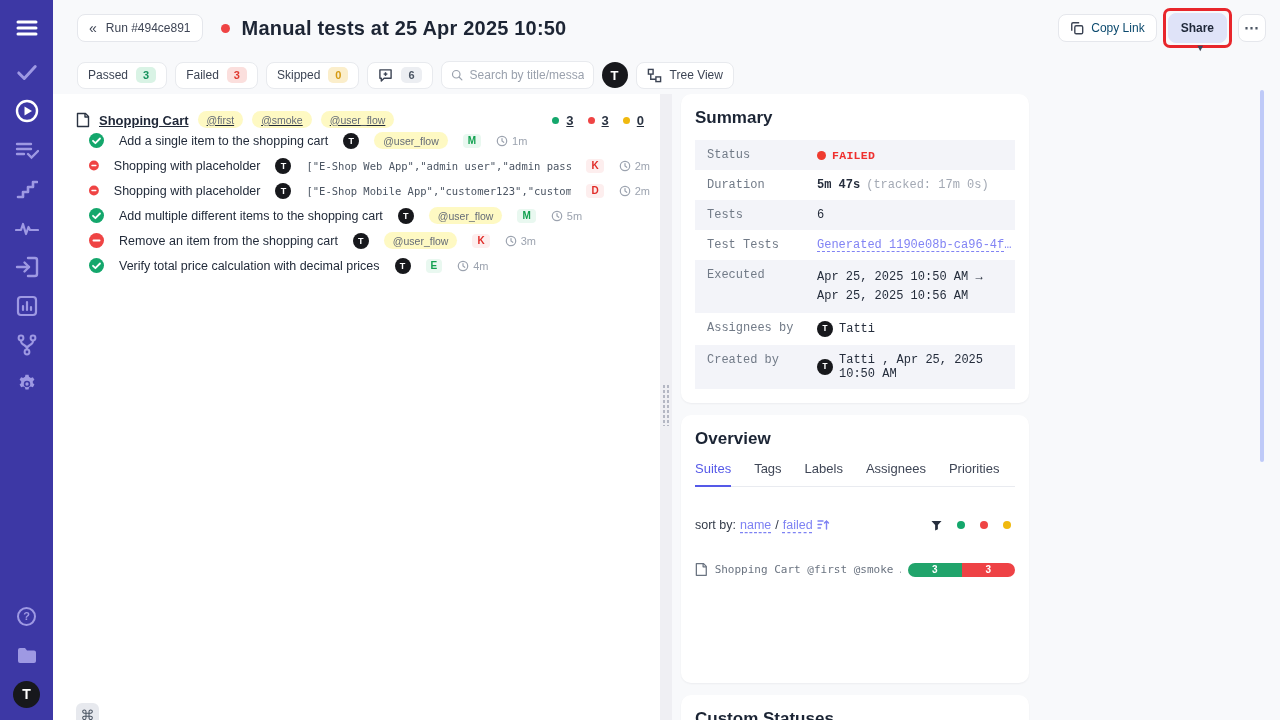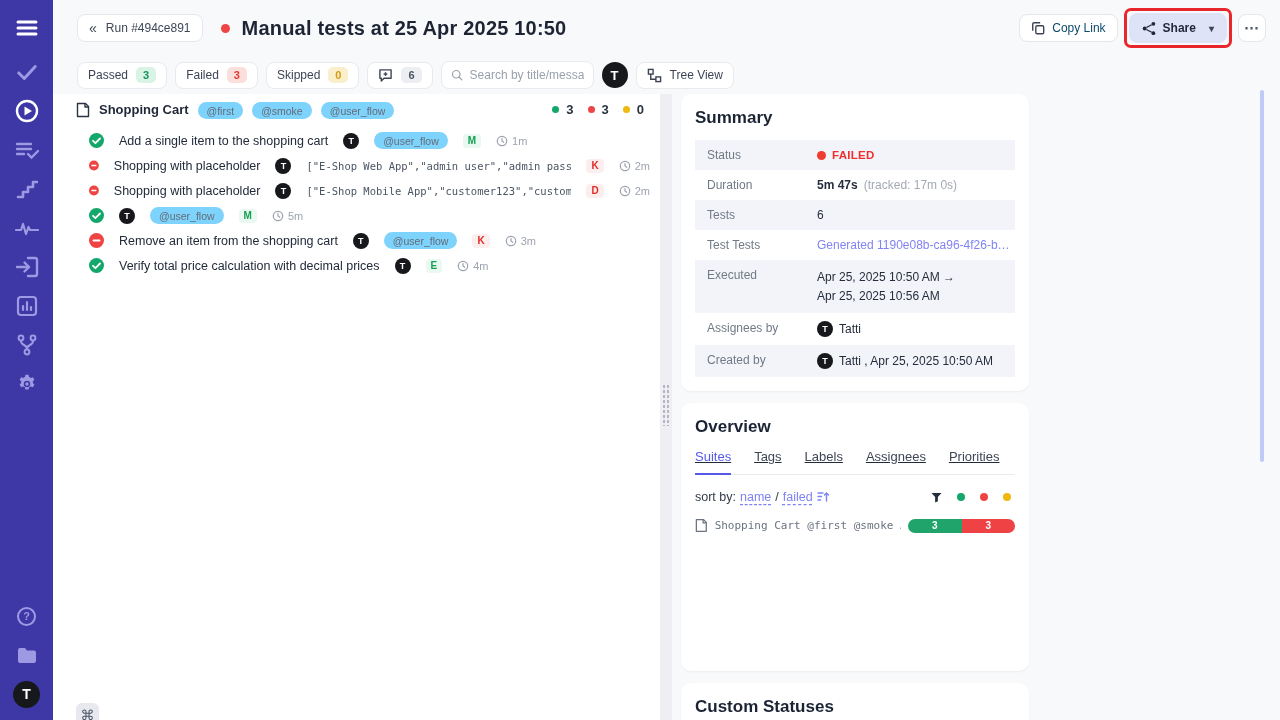--- a/index.html
+++ b/index.html
@@ -28,21 +28,21 @@
   .header { height:56px; display:flex; align-items:center; padding:0 14px 0 24px; gap:12px; }
   .btn { background:#fff; border:1px solid #e5e7ec; border-radius:8px; display:flex; align-items:center;
     gap:7px; font-size:12px; color:#0c4a6e; cursor:pointer; height:28px; padding:0 11px; }
   .back-btn { font-size:12px; color:#3f4656; }
   .back-chevrons { font-size:14px; color:#3f4656; margin-right:2px; }
   .run-dot { width:9px; height:9px; border-radius:50%; background:#ef4444; margin-left:6px; }
   .page-title { font-size:20px; font-weight:bold; color:#1d2534; letter-spacing:.2px; }
   .header-right { margin-left:auto; display:flex; align-items:center; gap:6px; }
   .annotation { border:3px solid #e8262b; border-radius:7px; padding:2px; }
   .share-btn { background:#dfe3f8; border:1px solid #dfe3f8; color:#1f2839; font-weight:bold;
-    height:30px; padding:0 12px; }
+    height:30px; padding:0 12px;flex-direction:column; }
   .caret { font-size:10px; color:#3c475c; margin-left:6px; }
   .more-btn { width:28px; height:28px; justify-content:center; padding:0; font-size:15px; font-weight:bold;
     color:#4b5563; letter-spacing:1px; }
 
   
   .toolbar { height:38px; display:flex; align-items:center; padding:0 14px 0 24px; gap:8px; }
   .chip { background:#fff; border:1px solid #e8eaee; border-radius:8px; height:27px; display:flex;
     align-items:center; gap:8px; padding:0 10px; font-size:12px; color:#3c4454; cursor:pointer; }
   .count-pill { font-size:11px; font-weight:bold; border-radius:5px; padding:2px 7px; }
   .pill-green { background:#d9f3e5; color:#17925e; }
@@ -57,23 +57,23 @@
 
   
   .content { position:absolute; top:94px; left:0; right:0; bottom:0; display:flex; }
   .list-panel { width:607px; background:#fff; padding:8px 10px 0 13px; position:relative; }
   .splitter { width:12px; background:#efeff3; position:relative; cursor:col-resize; }
   .split-handle { position:absolute; top:290px; left:2px; width:7px; height:42px;
     background-image:radial-gradient(#b4b7c3 1px, transparent 1.1px); background-size:4px 5px; }
   .right-area { flex:1; background:#f8f9fb; padding-left:9px; position:relative; overflow:hidden; }
 
   
-  .suite-header { display:flex; align-items:flex-start; gap:9px; height:26px; padding-left:10px; }
+  .suite-header { display:flex; align-items:flex-end; gap:9px; height:26px; padding-left:10px;text-decoration:underline; }
   .suite-name { font-size:13px; font-weight:bold; color:#1f2737; }
-  .tag { background:#7dd3fc; color:#646b77; font-size:10.5px; border-radius:9px; padding:2.5px 9px; cursor:pointer; }
+  .tag { background:#fef9c3; color:#646b77; font-size:10.5px; border-radius:9px; padding:2.5px 9px; cursor:pointer; }
   .suite-counts { margin-left:auto; display:flex; align-items:center; gap:7px; padding-right:6px;
     font-size:13px; font-weight:bold; color:#2a3342; }
   .dot { width:7px; height:7px; border-radius:50%; display:inline-block; }
   .dot-g { background:#14a76c; } .dot-r { background:#ef4444; } .dot-y { background:#f0b90f; }
   .cnum { margin-right:7px; }
   .test-row { display:flex; align-items:center; gap:15px; height:25px; margin-left:23px; cursor:pointer; }
   .test-title { font-size:12.5px; color:#222b3a; white-space:nowrap; }
   .code { font-family:"DejaVu Sans Mono", monospace; font-size:10.5px; color:#4b5563;
     white-space:nowrap; overflow:hidden; max-width:340px; }
   .mini-badge { font-size:10px; font-weight:bold; border-radius:4px; padding:1.5px 5px; }
@@ -82,40 +82,40 @@
   .time { display:flex; align-items:center; gap:4px; font-size:11px; color:#9ca3af; }
   .cmd-chip { position:absolute; left:23px; top:609px; width:23px; height:23px; background:#e7e9ee;
     border-radius:6px; color:#4b5563; font-size:14px; display:flex; align-items:center;
     justify-content:center; cursor:pointer; }
 
   
   .card { width:348px; background:#fff; border-radius:10px; box-shadow:0 1px 2px rgba(16,24,40,.05);
     padding:14px; margin-bottom:12px; }
   .card-title { font-size:17px; font-weight:bold; color:#1b2434; }
   .sum-table { margin-top:12px; }
-  .sum-row { display:flex; font-size:12px; }
+  .sum-row { display:flex; font-size:12px;font-family:Liberation Mono, monospace; }
   .sum-row.stripe { background:#f3f4f9; }
   .sum-label { width:122px; color:#717a87; padding:8px 0 8px 12px; flex:0 0 122px; }
   .sum-value { color:#252d3c; padding:8px 0; display:flex; align-items:center; gap:6px; min-width:0; }
   .failed-val { color:#ef2f2f; font-weight:bold; font-size:11.5px; letter-spacing:.3px;
     display:flex; align-items:center; gap:6px; }
   .failed-dot { width:9px; height:9px; border-radius:50%; background:#ef3b30; }
   .muted { color:#a3a9b4; font-weight:normal; }
   .bold { font-weight:bold; }
   .plan-link { color:#8183f4; text-decoration:underline; text-decoration-style:dashed;
     text-underline-offset:3px; white-space:nowrap; overflow:hidden; text-overflow:ellipsis;
     max-width:200px; cursor:pointer; }
   .two-line { line-height:1.55; }
 
-  .tabs { display:flex; gap:23px; margin-top:12px; border-bottom:1px solid #e9ebf0;text-decoration:underline; }
+  .tabs { display:flex; gap:23px; margin-top:12px; border-bottom:1px solid #e9ebf0; }
   .tab { font-size:13px; color:#3f4656; padding-bottom:9px; cursor:pointer; }
   .tab.active { color:#5559e8; border-bottom:2px solid #5559e8; margin-bottom:-1px; }
   .sort-row { display:flex; align-items:center; margin-top:15px; font-size:12.5px; color:#333b49; }
   .sort-link { color:#7e82f3; text-decoration:underline; text-decoration-style:dashed;
-    text-underline-offset:3px; cursor:pointer; margin:0 4px; }
+    text-underline-offset:3px; cursor:pointer; margin:16px 4px; }
   .sort-filters { margin-left:auto; display:flex; align-items:center; gap:15px; padding-right:4px; }
   .fdot { width:8px; height:8px; border-radius:50%; cursor:pointer; }
   .suite-bar-row { display:flex; align-items:center; margin-top:14px; gap:7px; }
   .mono-label { font-family:"DejaVu Sans Mono", monospace; font-size:11px; color:#6a7380;
     white-space:nowrap; overflow:hidden; max-width:190px; }
   .stack-bar { margin-left:auto; width:110px; height:14px; border-radius:7px; overflow:hidden;
     display:flex; cursor:pointer; }
   .bar-seg { flex:1; color:#fff; font-size:10px; font-weight:bold; display:flex;
     align-items:center; justify-content:center; }
   .seg-green { background:#21a express; background:#21a46b; }
@@ -381,20 +381,21 @@
             </svg>
             <span>2m</span>
           </span>
       </div>
 
       <div class="test-row">
         <svg width="15" height="15" viewBox="0 0 15 15">
             <circle cx="7.5" cy="7.5" r="7.5" fill="#14a76c"></circle>
             <path d="M4 7.8 l2.4 2.4 L11 5.5" stroke="#fff" stroke-width="1.8" fill="none" stroke-linecap="round" stroke-linejoin="round"></path>
           </svg>
+        <span class="test-title">Add multiple different items to the shopping cart</span>
         <span class="avatar avatar-sm">T</span>
         <span class="tag">@user_flow</span>
         <span class="mini-badge mb-green">M</span>
         <span class="time">
             <svg width="12" height="12" viewBox="0 0 14 14">
               <circle cx="7" cy="7" r="5.5" stroke="#9ca3af" stroke-width="1.4" fill="none"></circle>
               <path d="M7 4.2 V7 l2 1.5" stroke="#9ca3af" stroke-width="1.4" fill="none" stroke-linecap="round"></path>
             </svg>
             <span>5m</span>
           </span>

